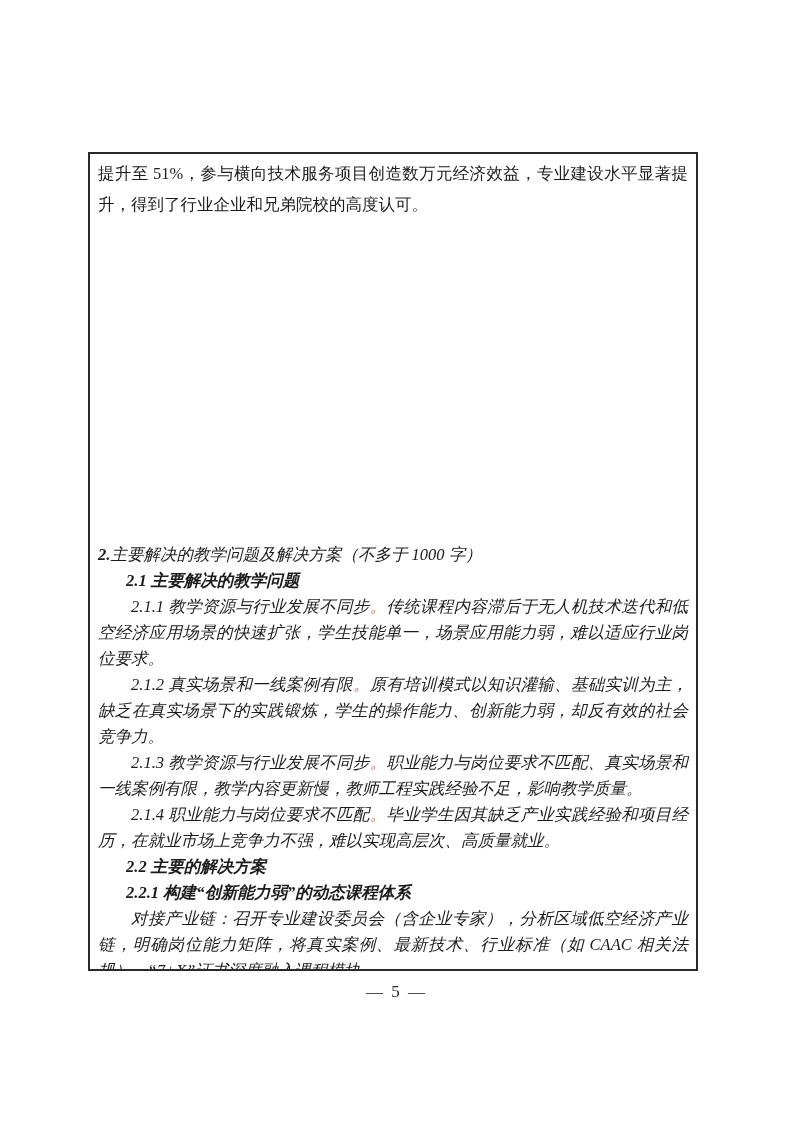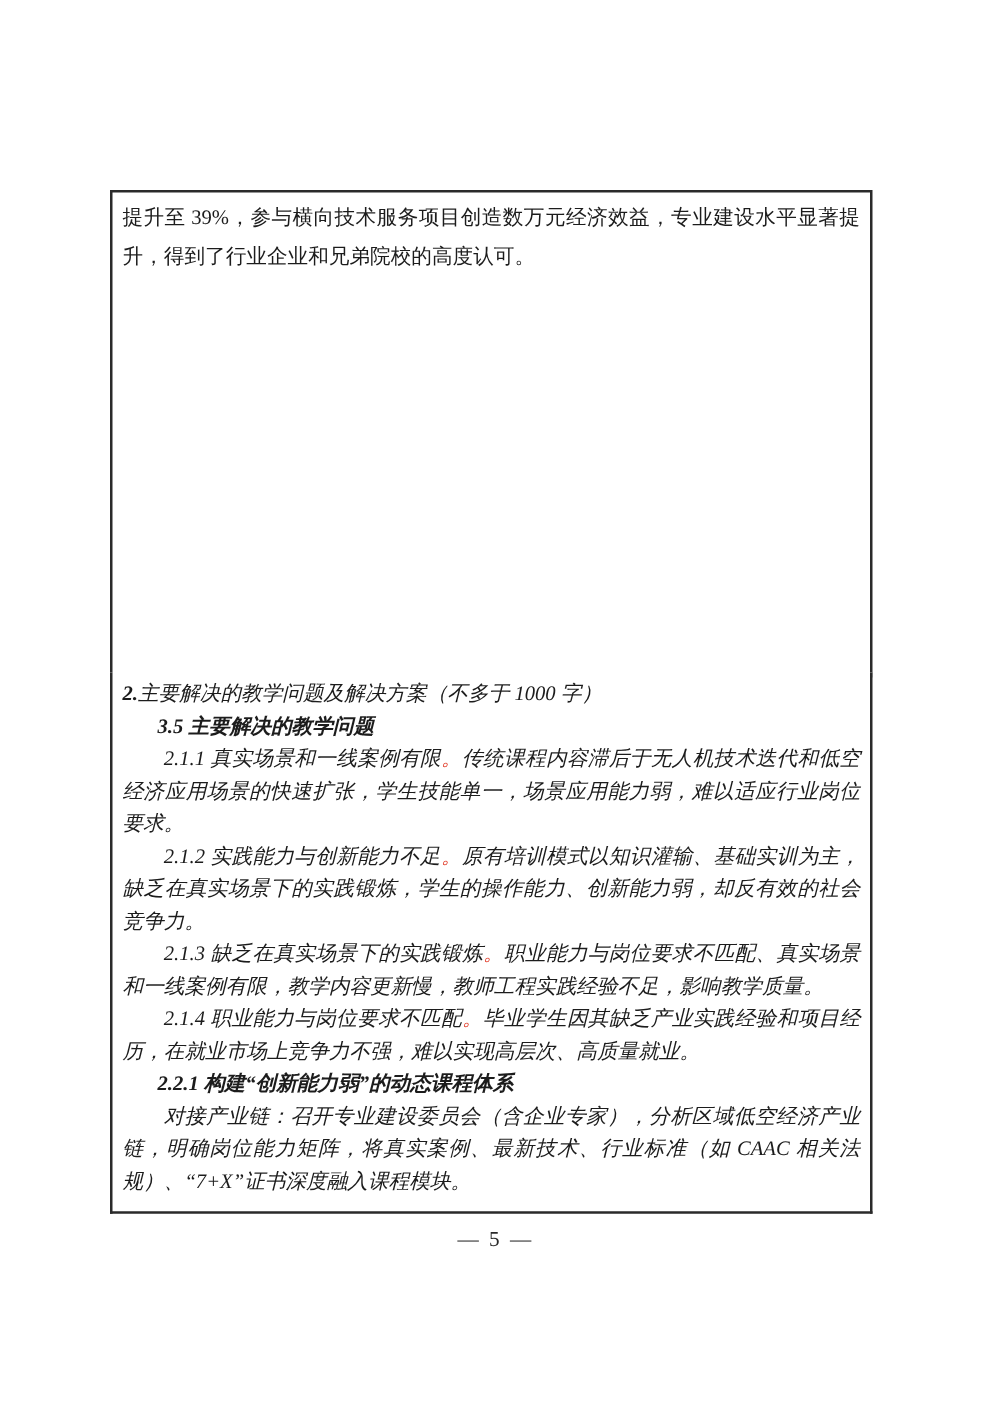--- a/index.html
+++ b/index.html
@@ -59,36 +59,37 @@
     text-align: center;
     font-size: 17px;
     letter-spacing: 2px;
     color: #2a2a2a;
   }
 </style>
 </head>
 <body>
 
 <div class="box box1">
-  <p>提升至 39%，参与横向技术服务项目创造数万元经济效益，专业建设水平显著提升，得到了行业企业和兄弟院校的高度认可。</p>
+  <p>提升至 51%，参与横向技术服务项目创造数万元经济效益，专业建设水平显著提升，得到了行业企业和兄弟院校的高度认可。</p>
 </div>
 
 <div class="box box2">
   <p><span class="bold">2.</span><span>主要解决的教学问题及解决方案（不多于 1000 字）</span></p>
 
-  <p class="heading">3.5 主要解决的教学问题</p>
+  <p class="heading">2.1 主要解决的教学问题</p>
 
-  <p class="indent2"><span>2.1.1 真实场景和一线案例有限</span><span class="red" style="color: rgb(226, 64, 46);">。</span><span>传统课程内容滞后于无人机技术迭代和低空经济应用场景的快速扩张，学生技能单一，场景应用能力弱，难以适应行业岗位要求。</span></p>
+  <p class="indent2"><span>2.1.1 教学资源与行业发展不同步</span><span class="red" style="color: rgb(226, 64, 46);">。</span><span>传统课程内容滞后于无人机技术迭代和低空经济应用场景的快速扩张，学生技能单一，场景应用能力弱，难以适应行业岗位要求。</span></p>
 
-  <p class="indent2"><span>2.1.2 实践能力与创新能力不足</span><span class="red" style="color: rgb(226, 64, 46);">。</span><span>原有培训模式以知识灌输、基础实训为主，缺乏在真实场景下的实践锻炼，学生的操作能力、创新能力弱，却反有效的社会竞争力。</span></p>
+  <p class="indent2"><span>2.1.2 真实场景和一线案例有限</span><span class="red" style="color: rgb(226, 64, 46);">。</span><span>原有培训模式以知识灌输、基础实训为主，缺乏在真实场景下的实践锻炼，学生的操作能力、创新能力弱，却反有效的社会竞争力。</span></p>
 
-  <p class="indent2"><span>2.1.3 缺乏在真实场景下的实践锻炼</span><span class="red" style="color: rgb(226, 64, 46);">。</span><span>职业能力与岗位要求不匹配、真实场景和一线案例有限，教学内容更新慢，教师工程实践经验不足，影响教学质量。</span></p>
+  <p class="indent2"><span>2.1.3 教学资源与行业发展不同步</span><span class="red" style="color: rgb(226, 64, 46);">。</span><span>职业能力与岗位要求不匹配、真实场景和一线案例有限，教学内容更新慢，教师工程实践经验不足，影响教学质量。</span></p>
 
   <p class="indent2"><span>2.1.4 职业能力与岗位要求不匹配</span><span class="red" style="color: rgb(226, 64, 46);">。</span><span>毕业学生因其缺乏产业实践经验和项目经历，在就业市场上竞争力不强，难以实现高层次、高质量就业。</span></p>
 
+  <p class="heading">2.2 主要的解决方案</p>
 
   <p class="heading">2.2.1 构建“创新能力弱”的动态课程体系</p>
 
   <p class="indent2">对接产业链：召开专业建设委员会（含企业专家），分析区域低空经济产业链，明确岗位能力矩阵，将真实案例、最新技术、行业标准（如 CAAC 相关法规）、“7+X”证书深度融入课程模块。</p>
 
 </div>
 
 <div class="page-number">— 5 —</div>
 
 </body></html>

